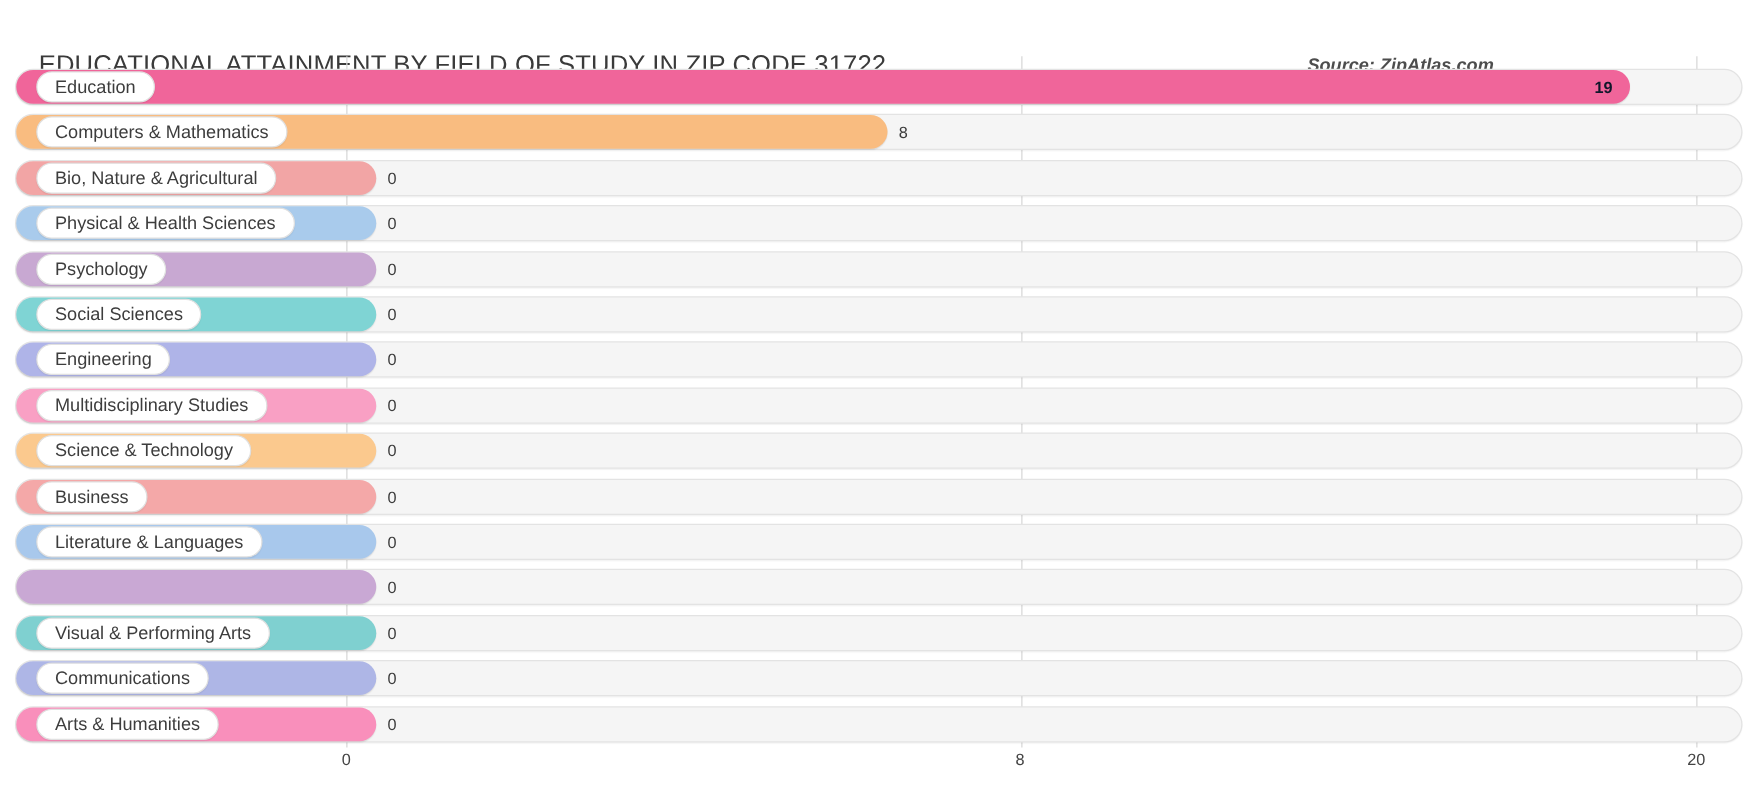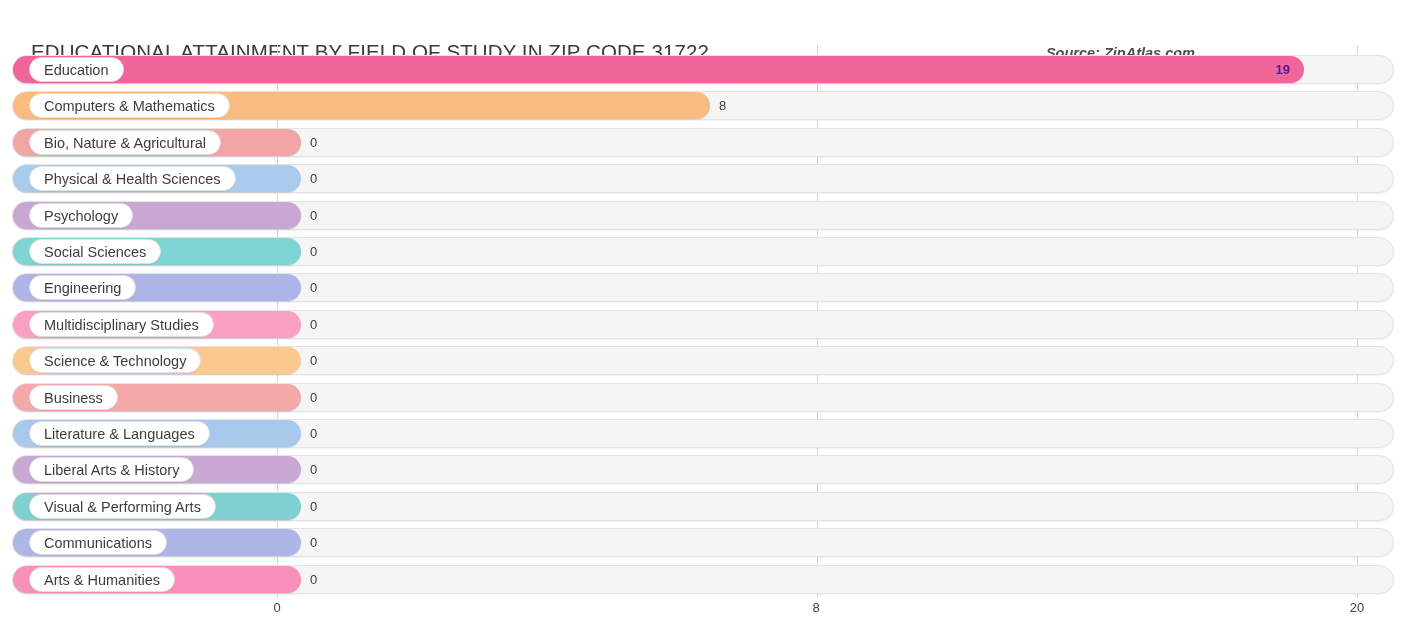--- a/index.html
+++ b/index.html
@@ -90,21 +90,21 @@
     border-radius: 14px;
     box-sizing: border-box;
     box-shadow: 0 1px 1px rgba(0,0,0,0.10);
   }
   .bar-value-in {
     position: absolute;
     right: 14px;
     top: 0;
     height: 27px;
     line-height: 27px;
-    color: #4c1d95;
+    color: #0f172a;
     font-size: 13px;
     font-weight: bold;
     white-space: nowrap;
   }
   .bar-value-out {
     position: absolute;
     top: 0;
     height: 29px;
     line-height: 29px;
     font-size: 13px;
@@ -217,21 +217,20 @@
     </div>
     <div class="row" style="top: 374px;">
       <div class="track"></div>
       <div class="bar" style="width: 288px; background: rgb(168, 200, 236);"></div>
       <div class="cat-pill">Literature &amp; Languages</div>
       <div class="bar-value-out" style="left: 298px;">0</div>
     </div>
     <div class="row" style="top: 410.4px;">
       <div class="track"></div>
       <div class="bar" style="width: 288px; background: rgb(201, 168, 212);"></div>
-      <div class="cat-pill">Liberal Arts &amp; History</div>
       <div class="bar-value-out" style="left: 298px;">0</div>
     </div>
     <div class="row" style="top: 446.8px;">
       <div class="track"></div>
       <div class="bar" style="width: 288px; background: rgb(127, 208, 208);"></div>
       <div class="cat-pill">Visual &amp; Performing Arts</div>
       <div class="bar-value-out" style="left: 298px;">0</div>
     </div>
     <div class="row" style="top: 483.2px;">
       <div class="track"></div>

